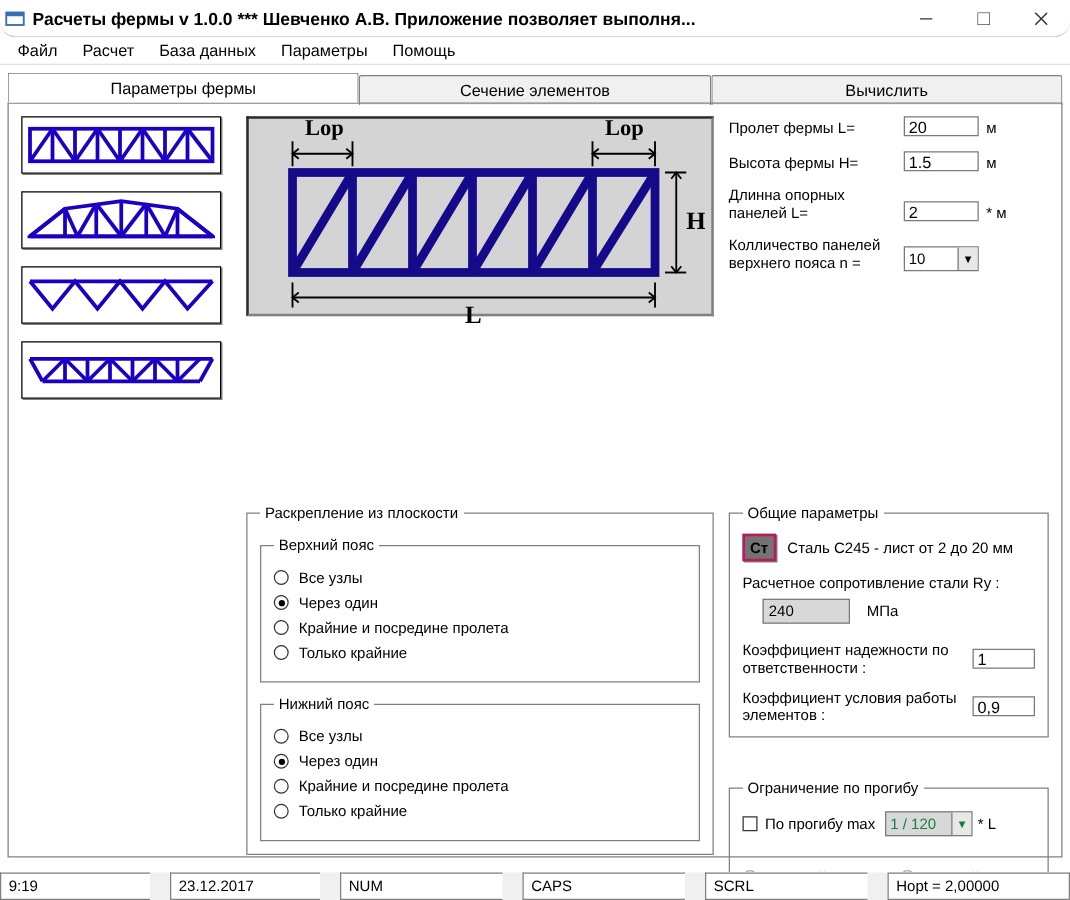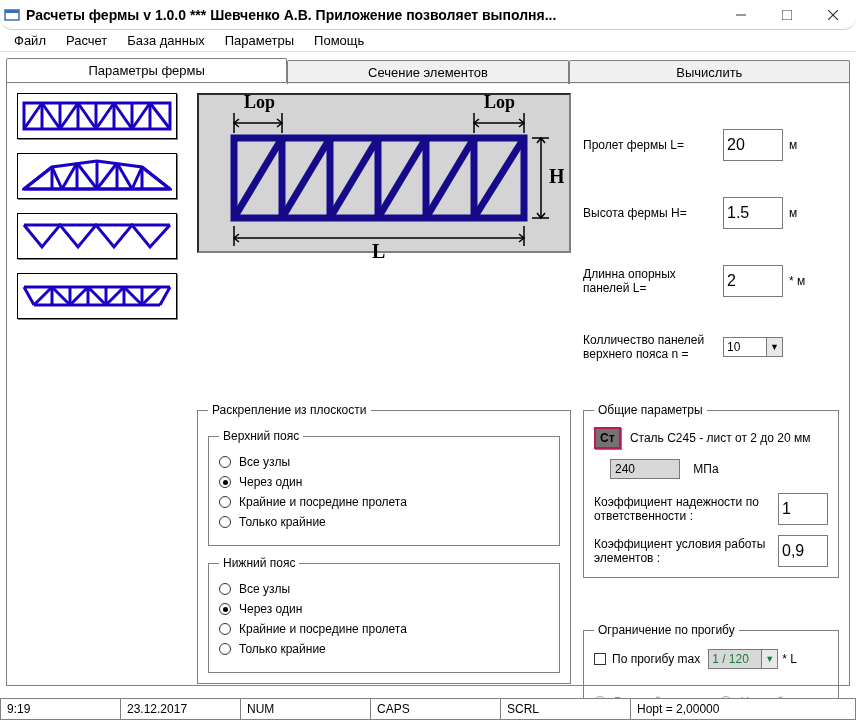--- a/index.html
+++ b/index.html
@@ -87,23 +87,23 @@
     background:#d4d4d4;
     display:flex;
     align-items:center;
     justify-content:center;
   }
   .params-right {
     position:absolute;
     left:576px; top:10px;
     right:10px;
   }
-  .param-row { display:flex; align-items:center; margin-bottom:12px;margin-top:36px; }
+  .param-row { display:flex; align-items:flex-end; margin-bottom:12px; }
   .param-label { font-size:12px; width:140px; }
-  .param-input { width:60px; height:32px; border:1px solid #7a7a7a; background:#fff; padding:0 3px; font-size:16px; }
+  .param-input { width:60px; height:16px; border:1px solid #7a7a7a; background:#fff; padding:0 3px; font-size:13px; }
   .param-unit { margin-left:6px; font-size:12px; }
   .dropdown-input { width:60px; height:20px; border:1px solid #7a7a7a; background:#fff; display:flex; align-items:center; }
   .dropdown-input span:first-child { flex:1; padding:0 3px; font-size:12px; }
   .dropdown-btn { width:16px; height:18px; border-left:1px solid #7a7a7a; background:#e8e8e8; text-align:center; font-size:9px; line-height:18px; }
 
   fieldset {
     border:1px solid #808080;
     margin:0; padding:6px 10px 10px 10px;
     font-size:12px;
   }
@@ -154,20 +154,21 @@
     left:576px; top:540px;
     right:10px;
   }
 
   .statusbar {
     position:absolute;
     left:0; right:0; bottom:0;
     height:22px;
     display:flex;
     background:#f0f0f0;
+    gap:16px;
   }
   .status-cell {
     border:1px solid #808080;
     border-right:none;
     padding:2px 6px;
     font-size:12px;
     display:flex;
     align-items:center;
     background:#fff;
     box-shadow: inset 1px 1px 0 #fff;
@@ -423,20 +424,21 @@
     </fieldset>
   </div>
 
   <div class="common-params">
     <fieldset>
       <legend>Общие параметры</legend>
       <div style="margin:4px 0 10px 0;">
         <span class="st-btn">Ст</span>
         <span>Сталь С245 - лист от 2 до 20 мм</span>
       </div>
+      <div style="margin-bottom:6px;">Расчетное сопротивление стали Ry :</div>
       <div style="margin-bottom:14px; padding-left:16px;">
         <span class="readonly-val">240</span>
         <span style="margin-left:10px">МПа</span>
       </div>
       <div style="display:flex; align-items:center; margin-bottom:10px;">
         <span style="flex:1">Коэффициент надежности по ответственности :</span>
         <input class="param-input" style="width: 50px;" value="1">
       </div>
       <div style="display:flex; align-items:center;">
         <span style="flex:1">Коэффициент условия работы элементов :</span>

